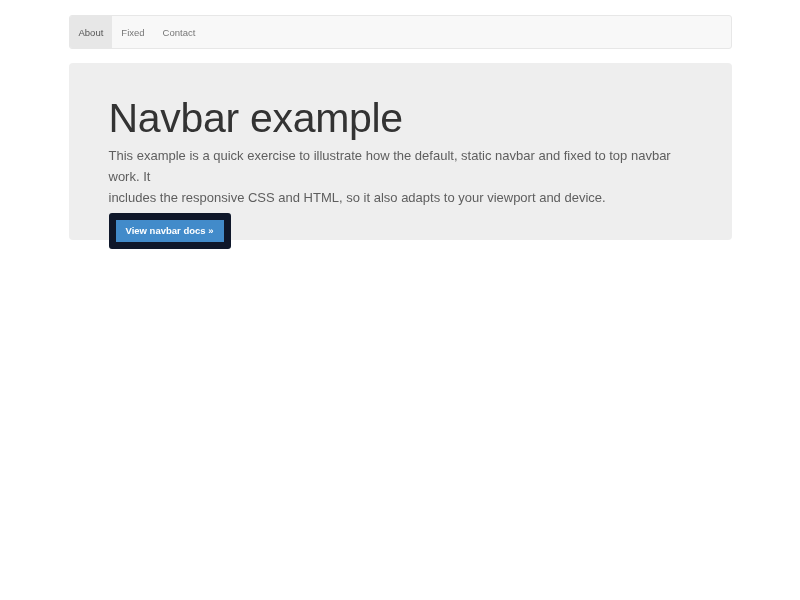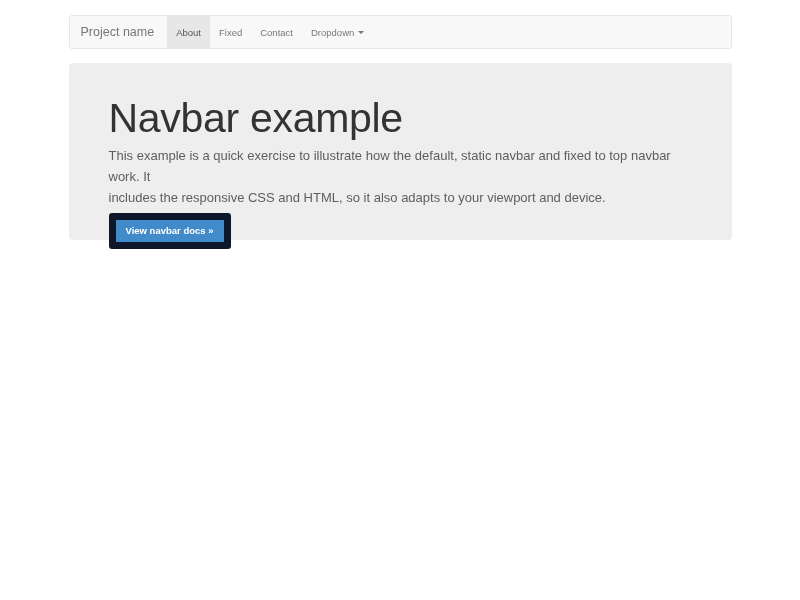--- a/index.html
+++ b/index.html
@@ -106,35 +106,30 @@
     cursor: pointer;
     white-space: nowrap;
   }
 </style>
 </head>
 <body>
 
 <div class="page">
 
   <nav class="navbar">
-    <a class="brand">Project name</a>
 
     <ul class="nav nav-left">
       <li class="nav-item active">
         <span>About</span>
       </li>
       <li class="nav-item">
         <span>Fixed</span>
       </li>
       <li class="nav-item">
         <span>Contact</span>
-      </li>
-      <li class="nav-item">
-        <span>Dropdown</span>
-        <span class="caret"></span>
       </li>
     </ul>
 
   </nav>
 
   <div class="jumbotron">
     <h1>Navbar example</h1>
     <p>
       <span class="line">This example is a quick exercise to illustrate how the default, static navbar and fixed to top navbar work. It</span>
       <span class="line">includes the responsive CSS and HTML, so it also adapts to your viewport and device.</span>

